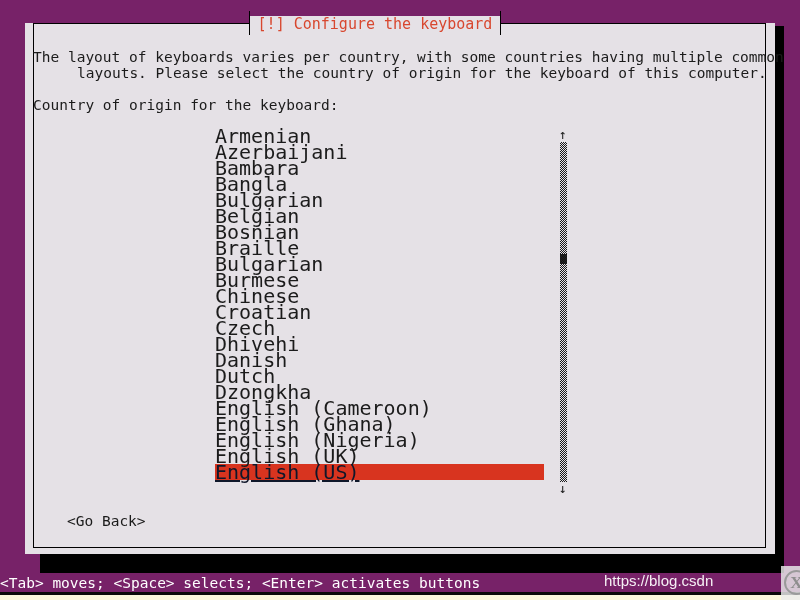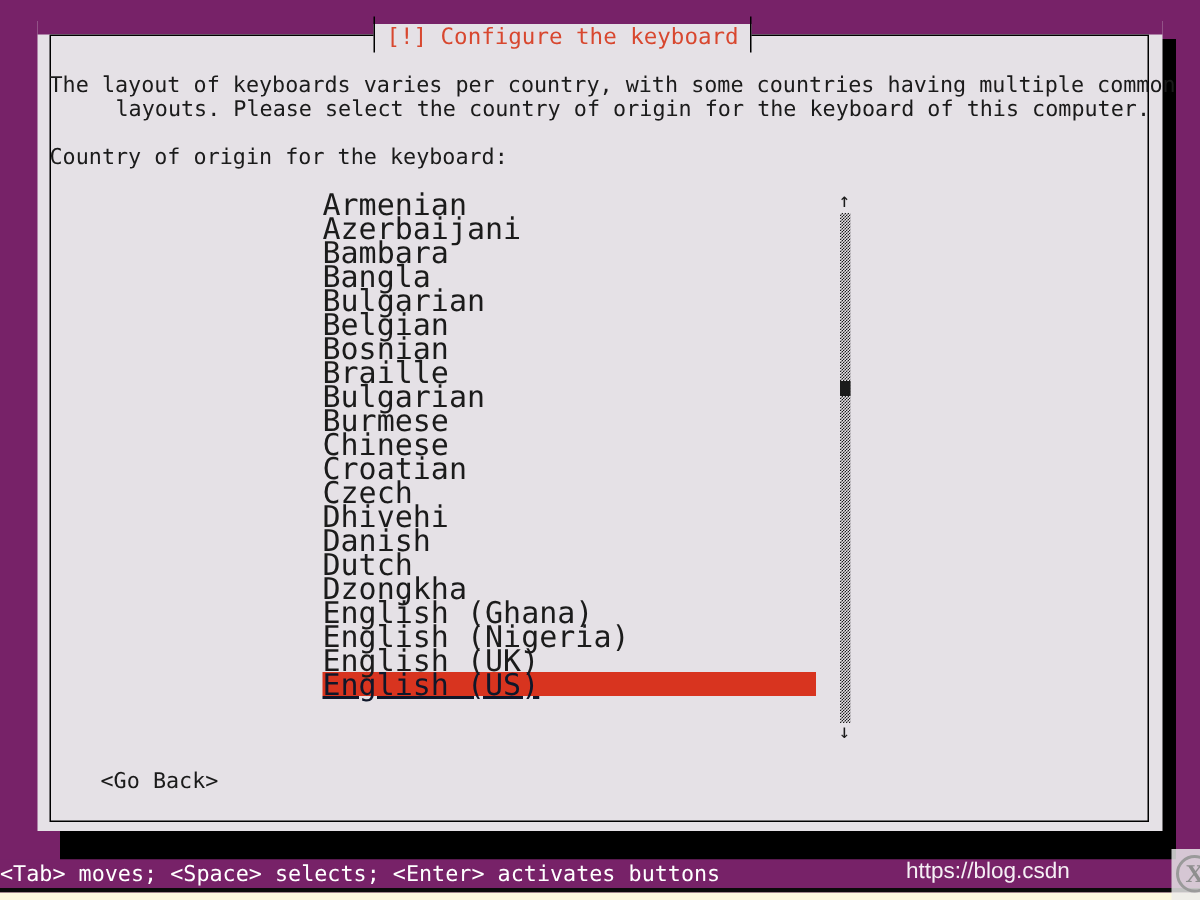--- a/index.html
+++ b/index.html
@@ -296,20 +296,21 @@
       <div class="country-item">Braille</div>
       <div class="country-item">Bulgarian</div>
       <div class="country-item">Burmese</div>
       <div class="country-item">Chinese</div>
       <div class="country-item">Croatian</div>
       <div class="country-item">Czech</div>
       <div class="country-item">Dhivehi</div>
       <div class="country-item">Danish</div>
       <div class="country-item">Dutch</div>
       <div class="country-item">Dzongkha</div>
+      <div class="country-item">English (Cameroon)</div>
       <div class="country-item">English (Ghana)</div>
       <div class="country-item">English (Nigeria)</div>
       <div class="country-item">English (UK)</div>
       <div class="country-item selected">English (US)</div>
     </div>
 
   <div id="scrollbar">
     <div id="sb-up">↑</div>
     <div id="sb-track"></div>
     <div id="sb-thumb" style="top: 126px;"></div>

